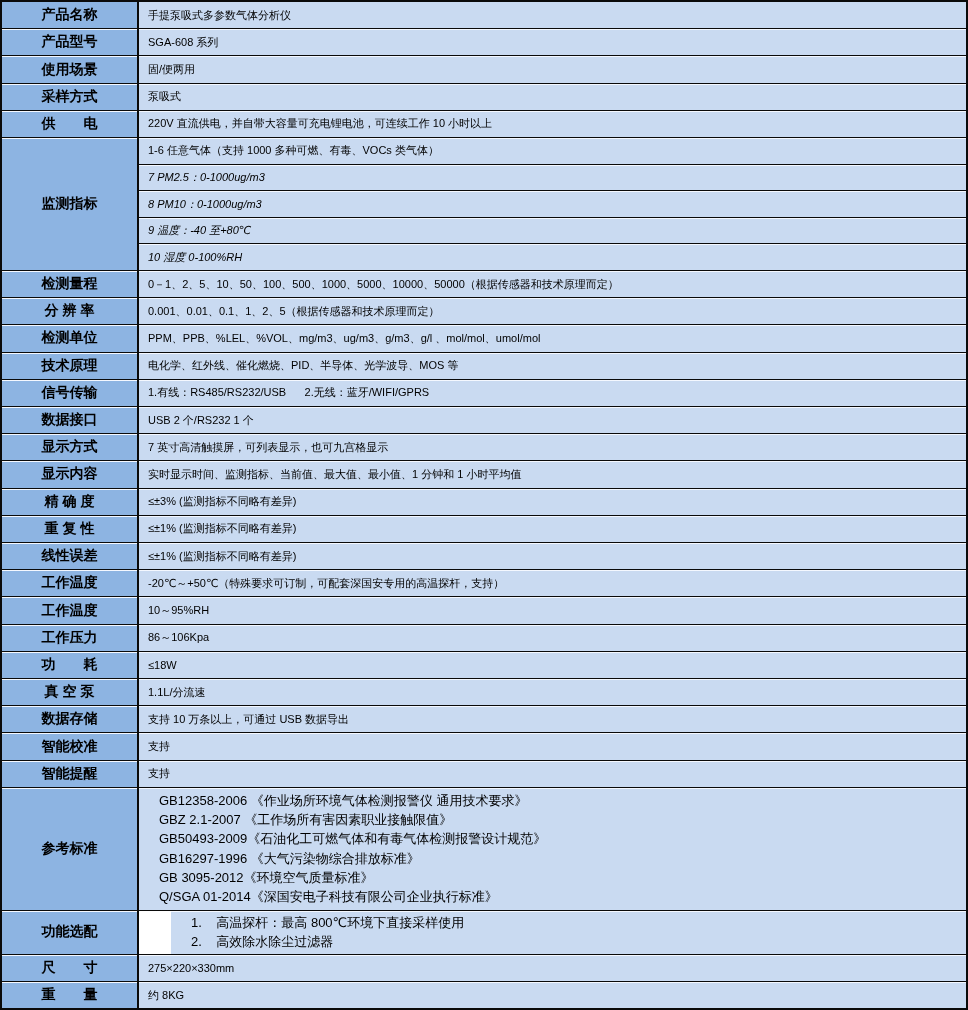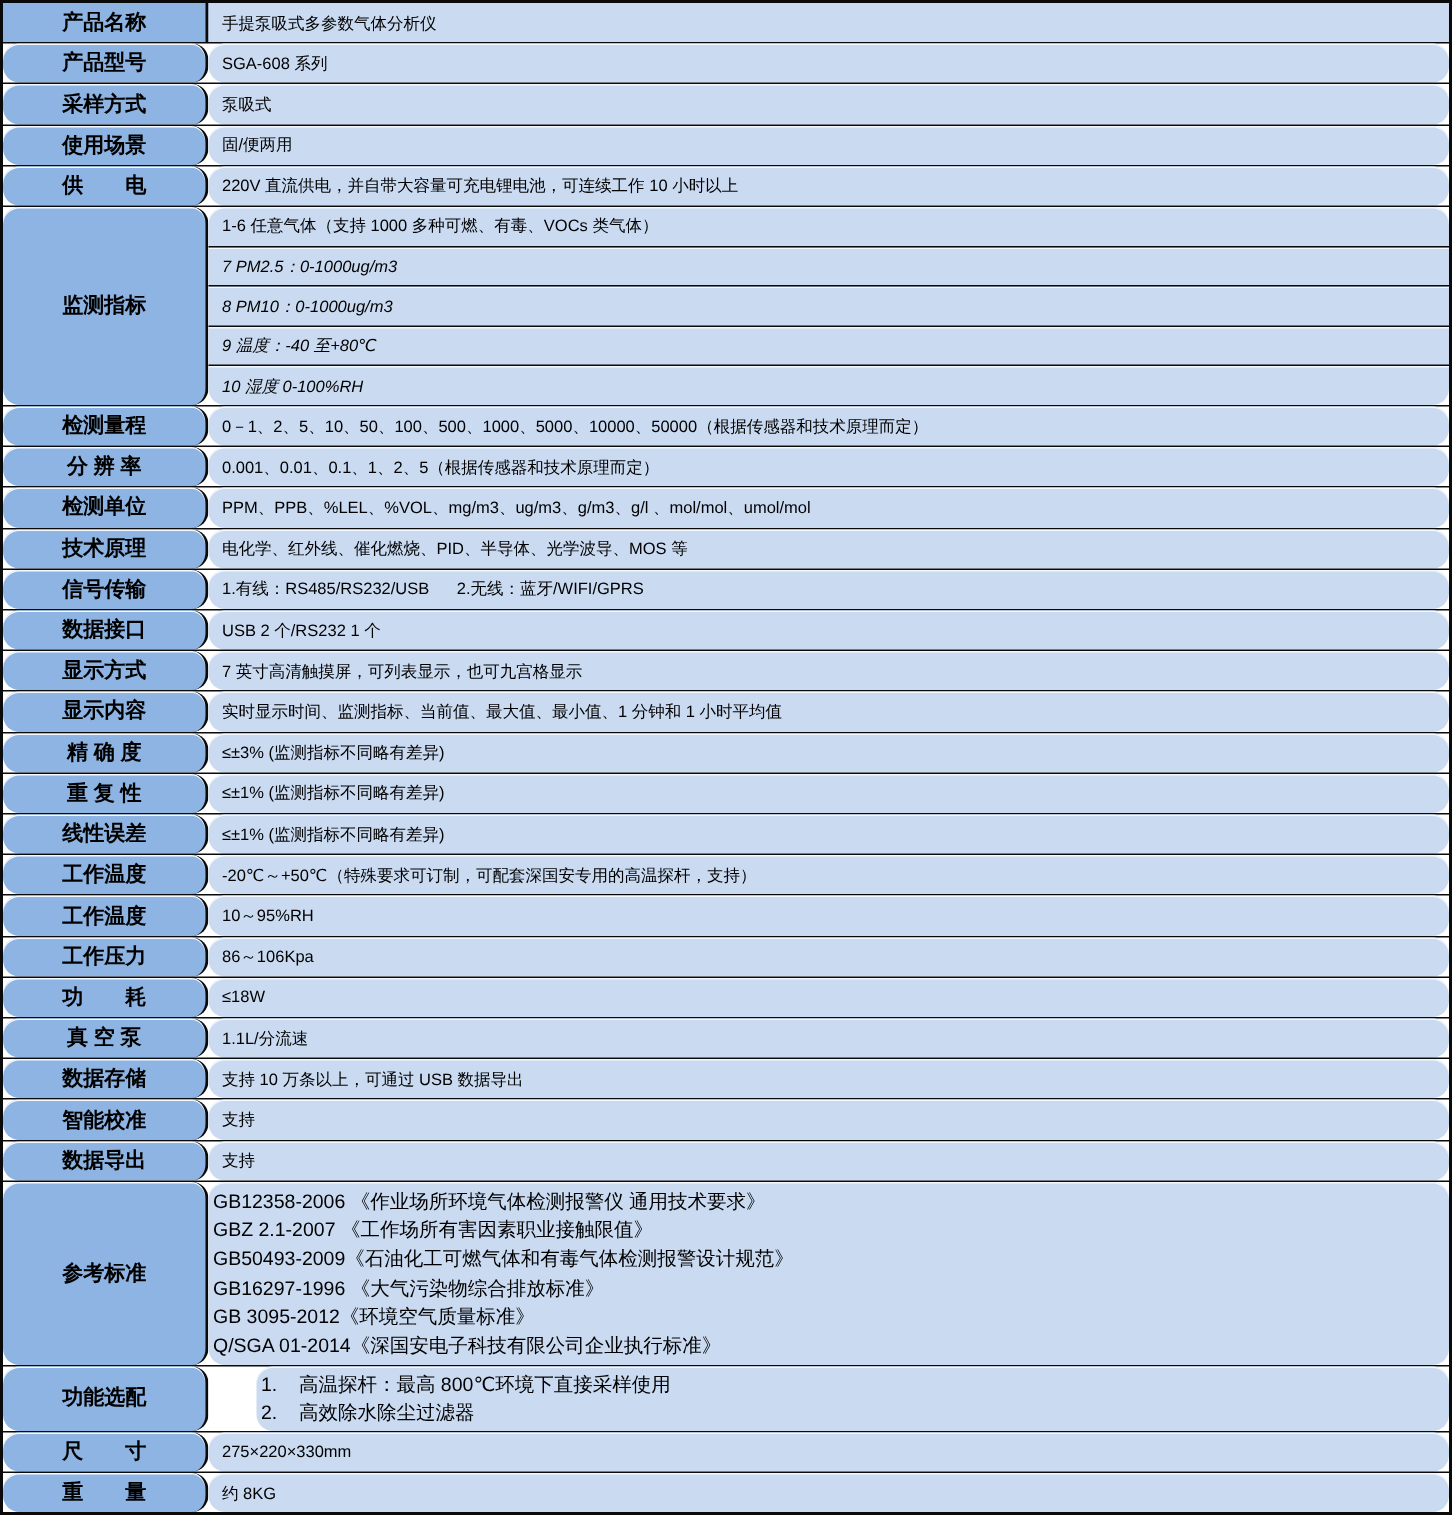--- a/index.html
+++ b/index.html
@@ -18,21 +18,21 @@
     color: #000;
     overflow: hidden;
   }
   .row { display: flex; min-height: 0; }
   .row.single { flex: 27 1 0; }
   .row.cells  { flex: 136 1 0; }
   .row.tall   { flex: 126 1 0; }
   .row.short  { flex: 44 1 0; gap: 32px; }
   .row + .row { border-top: 1px solid var(--border, #0a0a0a); }
   .row + .row > .label-cell,
-  .row + .row > .value-area { box-shadow: inset 0 1px 0 var(--hl, #f4f8ff); border-radius: 11px; }
+  .row + .row > .value-area { box-shadow: inset 0 1px 0 var(--hl, #f4f8ff); }
 
   .label-cell {
     width: 137px;
     min-width: 137px;
     box-sizing: border-box;
     background: var(--label-bg, #8DB4E2);
     border-right: 2px solid var(--border, #0a0a0a);
     display: flex;
     align-items: center;
     justify-content: center;
@@ -59,21 +59,21 @@
   .vcell + .vcell {
     border-top: 1px solid var(--border, #0a0a0a);
     box-shadow: inset 0 1px 0 var(--hl, #f4f8ff);
     font-style: italic;
   }
   .value-area.lines { justify-content: center; padding: 3px 0; }
   .vline {
     flex: 1;
     display: flex;
     align-items: center;
-    padding: 0 3px;
+    padding: 0 20px;
     font-size: 13px;
     white-space: pre-wrap;
   }
 </style>
 </head>
 <body>
 
 <div class="spec-table" style="--label-bg: #8DB4E2; --value-bg: #C9DAF1; --border: #0A0A0A; --hl: #F4F8FF;">
     <div class="row single">
       <div class="label-cell">产品名称</div>
@@ -81,29 +81,29 @@
         <div class="vcell">手提泵吸式多参数气体分析仪</div>
       </div>
     </div>
     <div class="row single">
       <div class="label-cell">产品型号</div>
       <div class="value-area">
         <div class="vcell">SGA-608 系列</div>
       </div>
     </div>
     <div class="row single">
+      <div class="label-cell">使用场景</div>
+      <div class="value-area">
+        <div class="vcell">固/便两用</div>
+      </div>
+    </div>
+    <div class="row single">
       <div class="label-cell">采样方式</div>
       <div class="value-area">
         <div class="vcell">泵吸式</div>
-      </div>
-    </div>
-    <div class="row single">
-      <div class="label-cell">使用场景</div>
-      <div class="value-area">
-        <div class="vcell">固/便两用</div>
       </div>
     </div>
     <div class="row single">
       <div class="label-cell">供　　电</div>
       <div class="value-area">
         <div class="vcell">220V 直流供电，并自带大容量可充电锂电池，可连续工作 10 小时以上</div>
       </div>
     </div>
     <div class="row cells">
       <div class="label-cell">监测指标</div>
@@ -217,21 +217,21 @@
         <div class="vcell">支持 10 万条以上，可通过 USB 数据导出</div>
       </div>
     </div>
     <div class="row single">
       <div class="label-cell">智能校准</div>
       <div class="value-area">
         <div class="vcell">支持</div>
       </div>
     </div>
     <div class="row single">
-      <div class="label-cell">数据导出</div>
+      <div class="label-cell">智能提醒</div>
       <div class="value-area">
         <div class="vcell">支持</div>
       </div>
     </div>
     <div class="row tall">
       <div class="label-cell">参考标准</div>
       <div class="value-area lines">
         <div class="vline">GB12358-2006 《作业场所环境气体检测报警仪 通用技术要求》</div>
         <div class="vline">GBZ 2.1-2007 《工作场所有害因素职业接触限值》</div>
         <div class="vline">GB50493-2009《石油化工可燃气体和有毒气体检测报警设计规范》</div>

